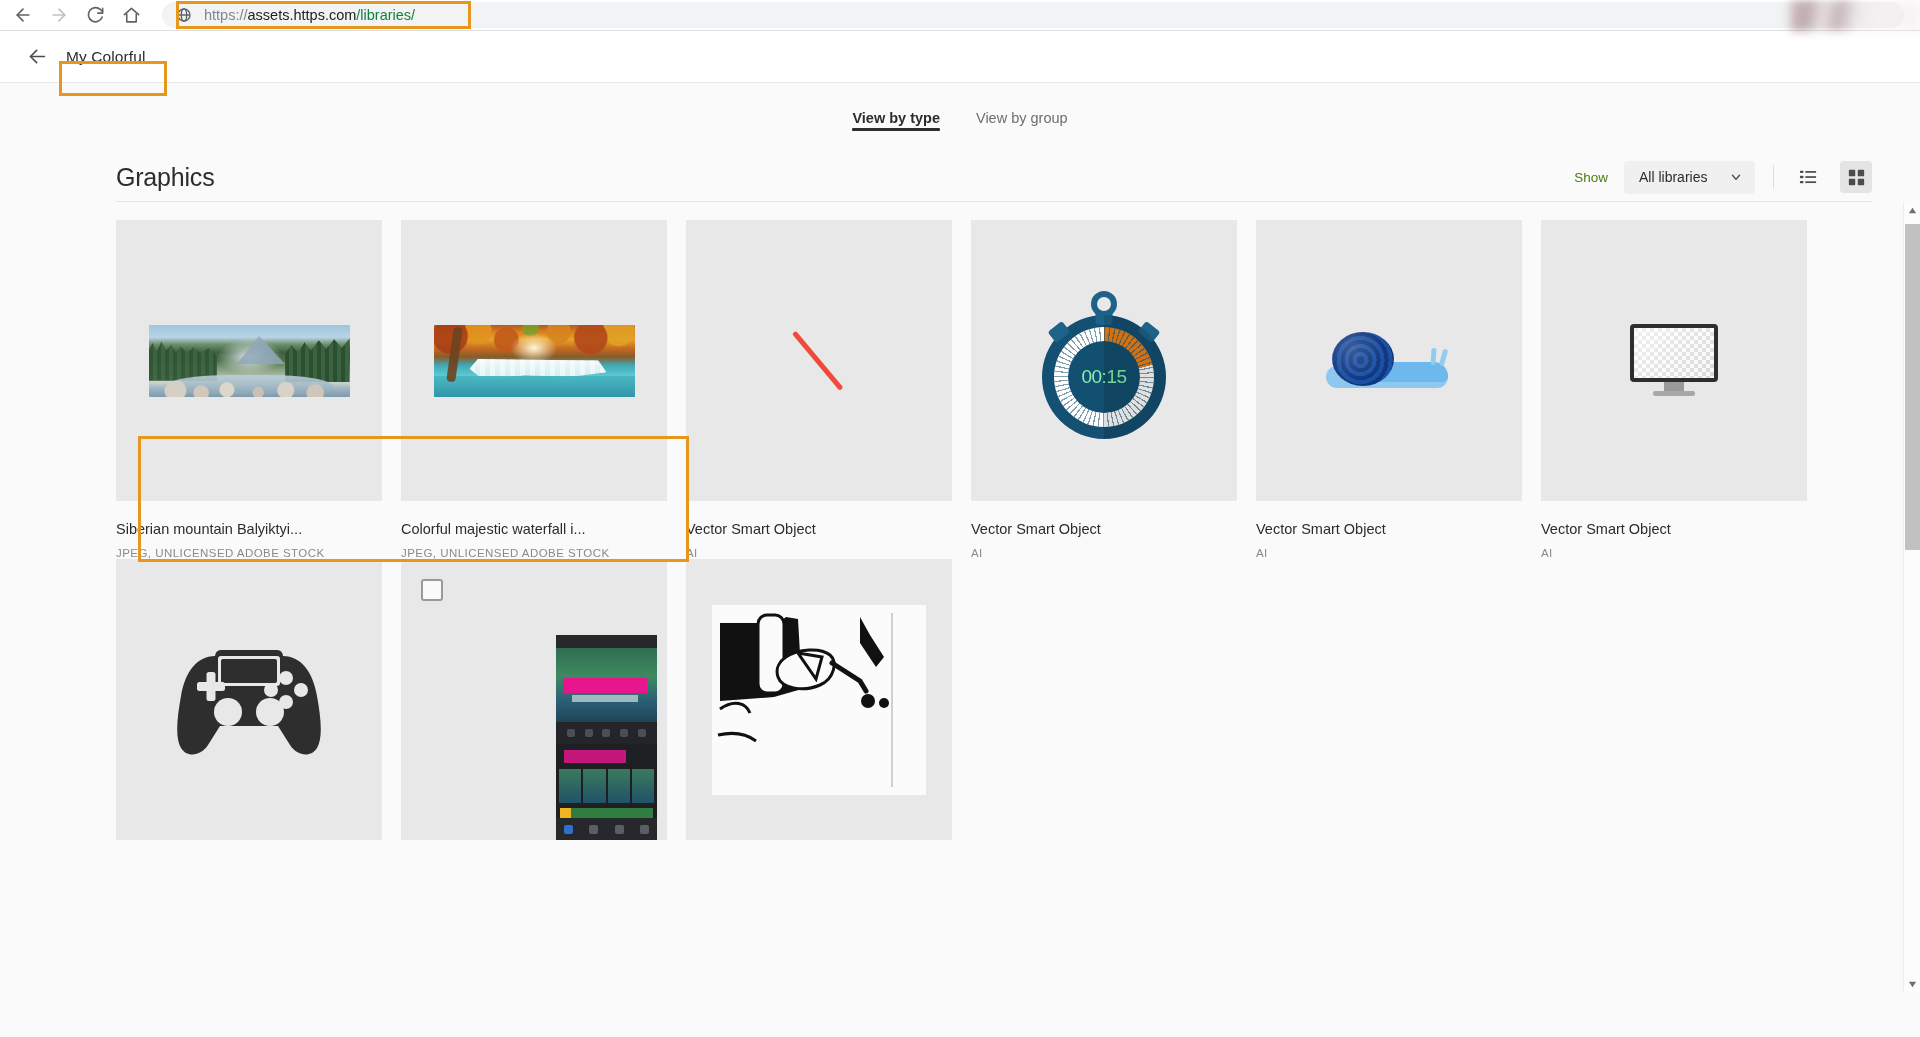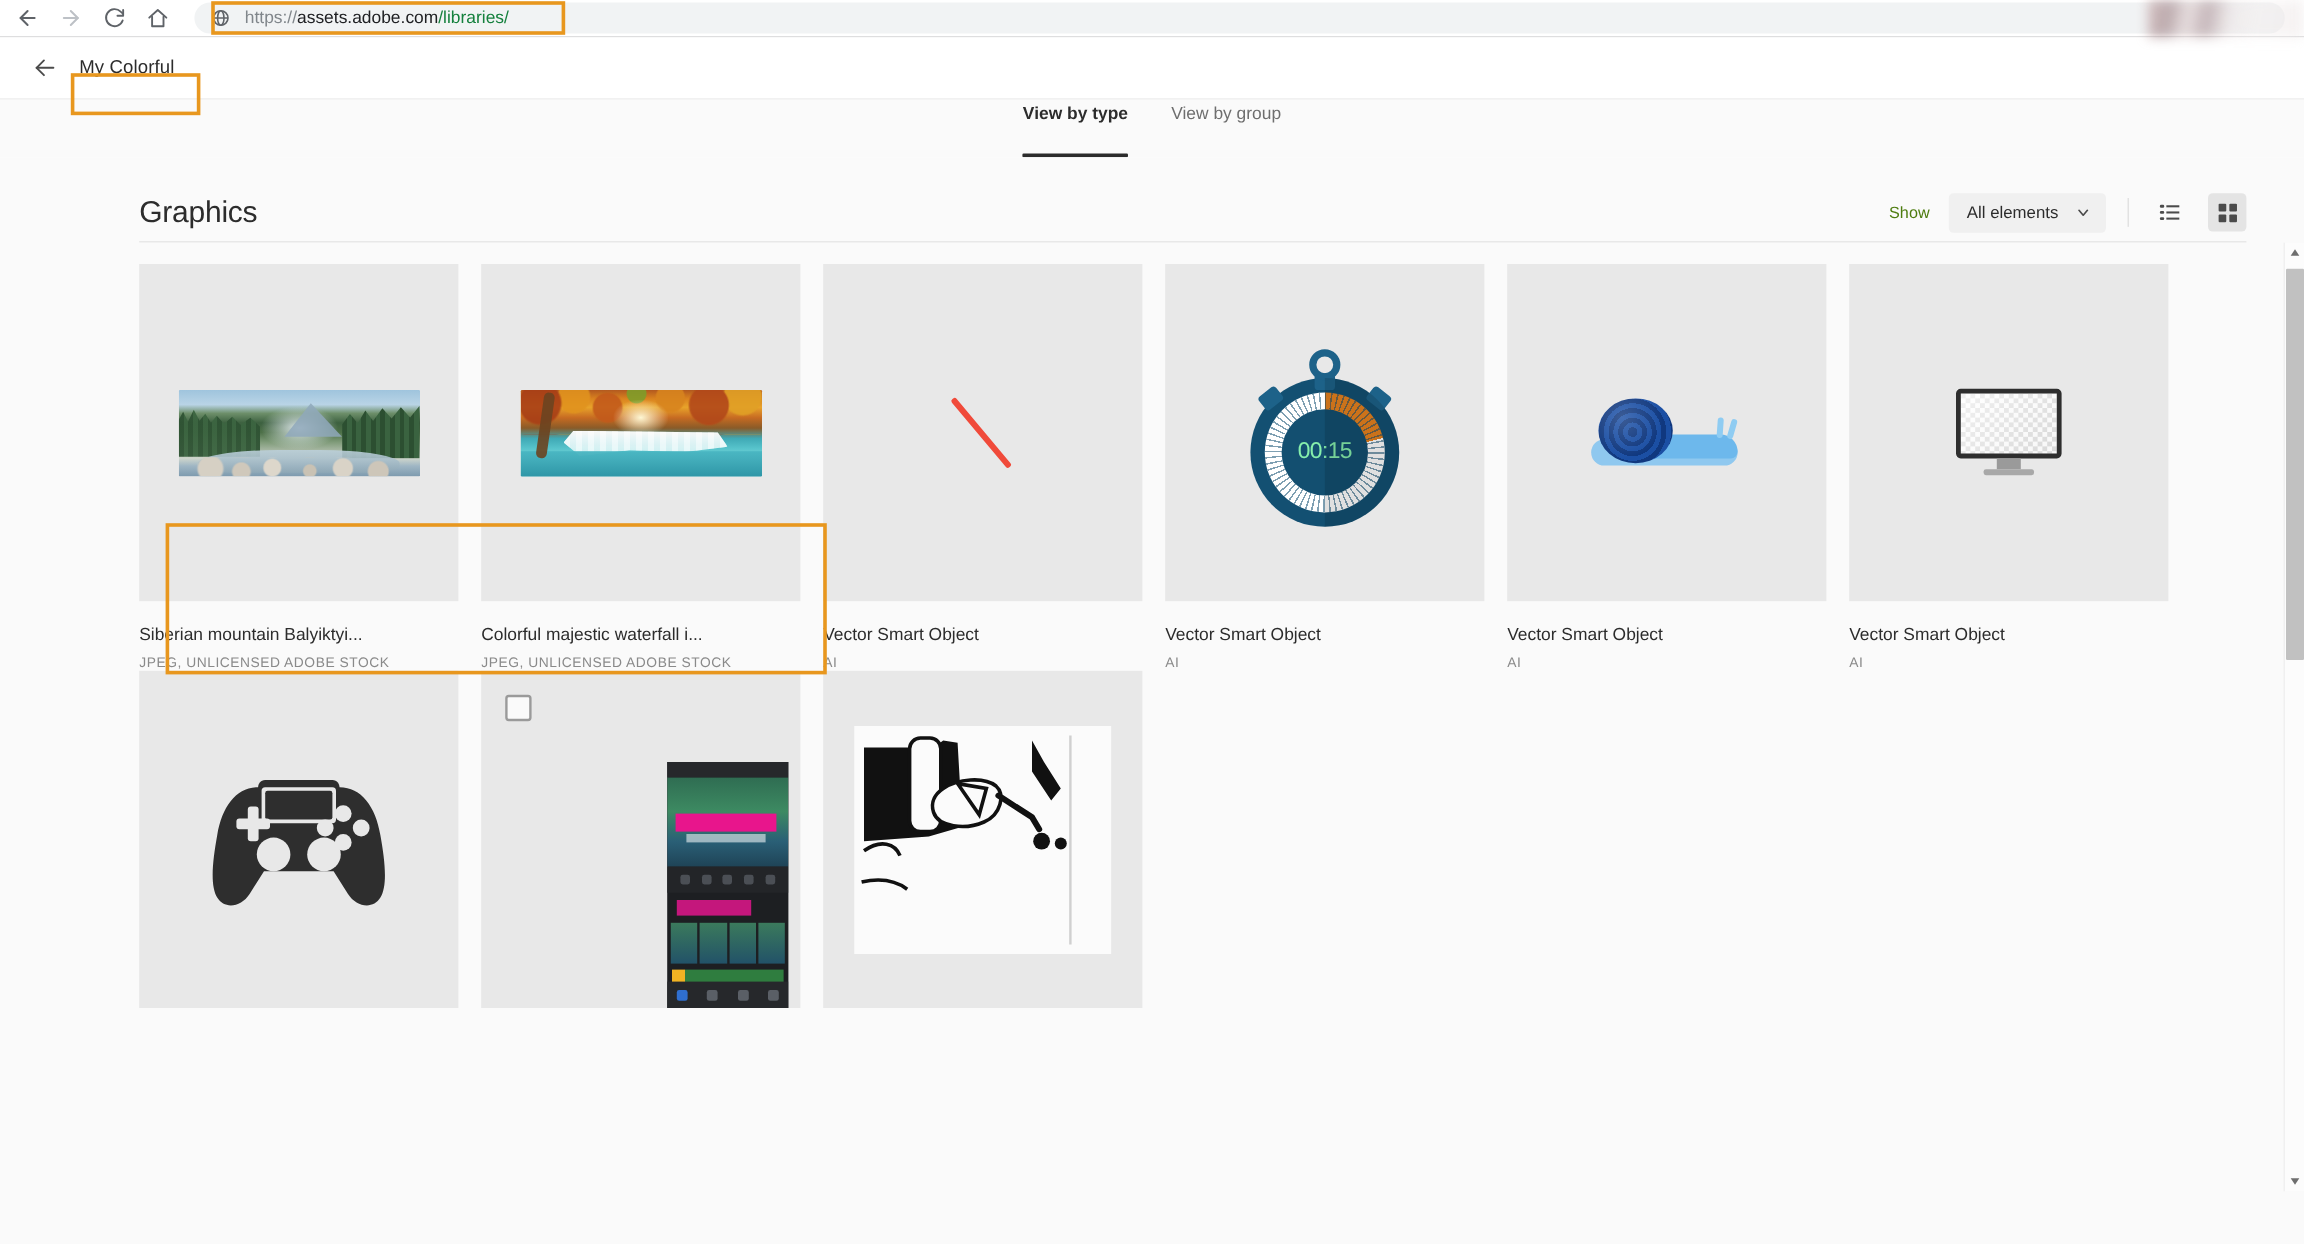--- a/index.html
+++ b/index.html
@@ -114,21 +114,21 @@
     height: 48px;
     display: flex;
     align-items: flex-end;
     justify-content: center;
     position: relative;
   }
   .tabs { display: flex; gap: 36px; }
   .tab {
     font-size: 14.5px;
     color: #6e6e6e;
-    padding-bottom: 28px;
+    padding-bottom: 5px;
     position: relative;
     white-space: nowrap;
   }
   .tab.active { color: #2c2c2c; font-weight: bold; }
   .tab.active::after {
     content: "";
     position: absolute;
     left: 0; right: 0; bottom: 0;
     height: 3px;
     background: #2c2c2c;
@@ -621,21 +621,21 @@
   </div>
 
   <div class="omnibox-wrap">
     <div class="omnibox">
       <svg class="site-icon" viewBox="0 0 24 24" fill="none" stroke="#5f6368" stroke-width="2">
           <circle cx="12" cy="12" r="9"></circle>
           <ellipse cx="12" cy="12" rx="4" ry="9"></ellipse>
           <line x1="3" y1="12" x2="21" y2="12"></line>
         </svg>
       <span class="url-scheme">https://</span>
-        <span class="url-host">assets.adobe.com</span>
+        <span class="url-host">assets.https.com</span>
         <span class="url-path">/libraries/</span>
     </div>
   </div>
   <div class="profile-blur"></div>
 </div>
 
 <div class="anno" id="anno-url"></div>
 <div class="anno" id="anno-lib"></div>
 
 <div class="page-head">
@@ -655,21 +655,21 @@
   </div>
 </div>
 
 <div class="content">
 
   <div class="section-head">
     <h1 class="section-title">Graphics</h1>
     <div class="head-right">
       <span class="show-label">Show</span>
       <div class="select-box">
-        <span>All elements</span>
+        <span>All libraries</span>
         <svg class="chev" width="14" height="14" viewBox="0 0 24 24" fill="none" stroke="currentColor" stroke-width="2.4" stroke-linecap="round" stroke-linejoin="round">
             <polyline points="6 9 12 16 18 9"></polyline>
           </svg>
       </div>
       <div class="view-divider"></div>
       <div class="view-btn">
         <svg width="18" height="18" viewBox="0 0 20 20" fill="currentColor">
             <rect x="1" y="3" width="4" height="2.6" rx="1.1"></rect>
             <rect x="7" y="3.4" width="12" height="1.9"></rect>
             <rect x="1" y="8.7" width="4" height="2.6" rx="1.1"></rect>

